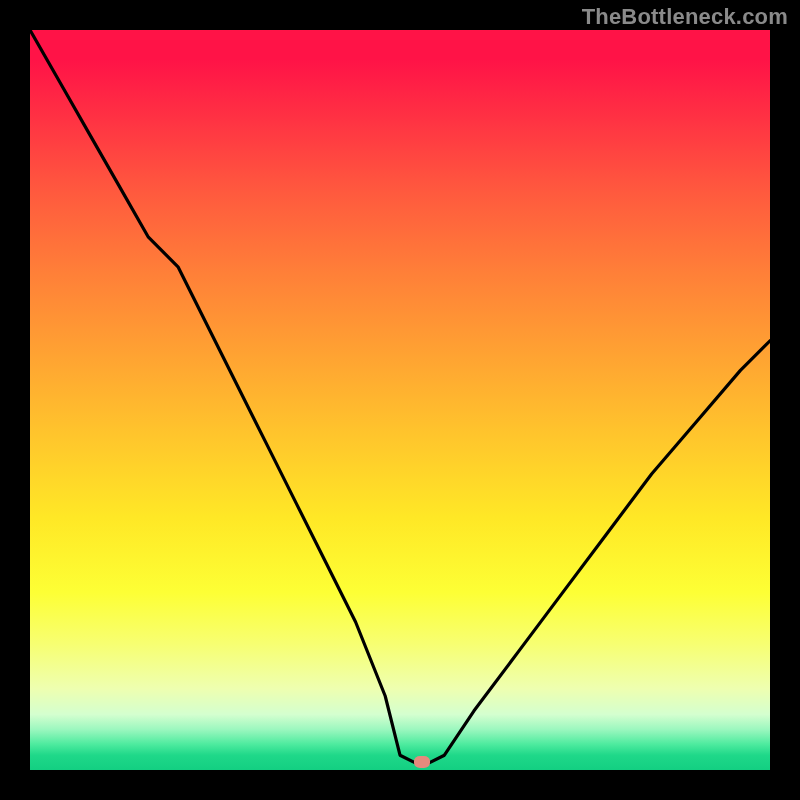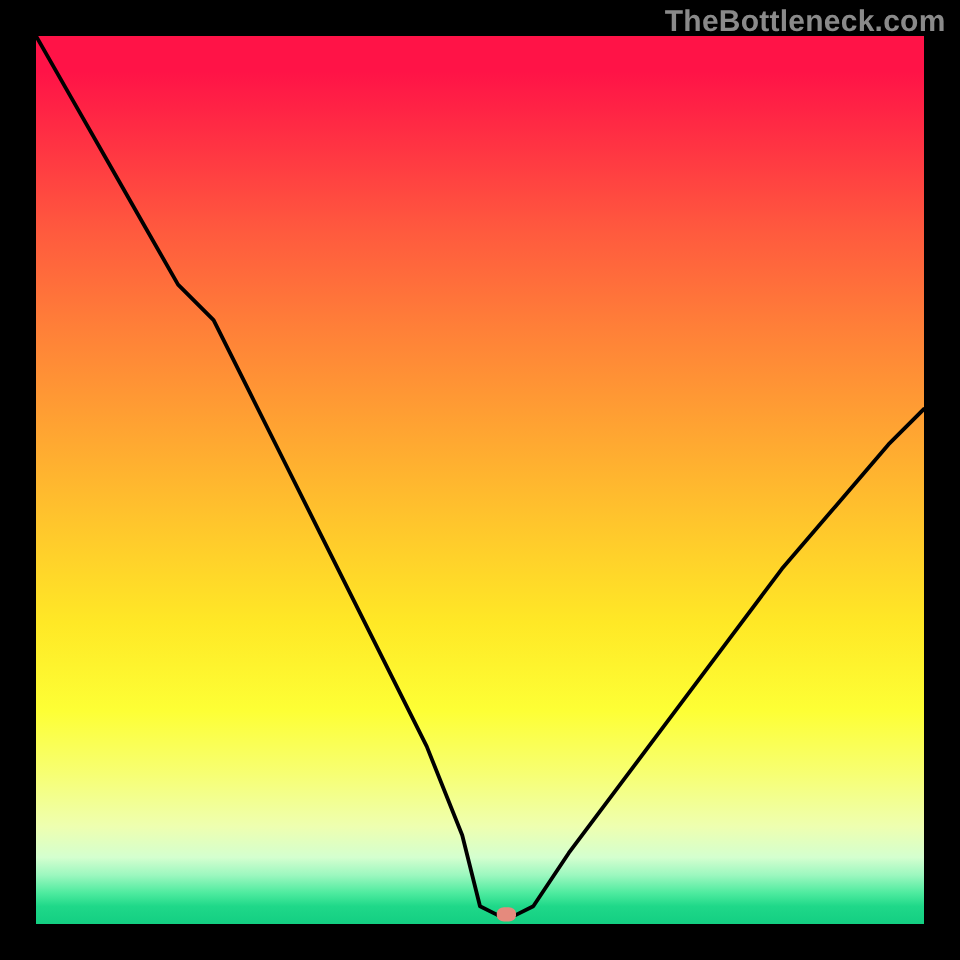--- a/index.html
+++ b/index.html
@@ -14,21 +14,21 @@
   .frame {
     position: relative;
     width: 800px;
     height: 800px;
     background: #000;
   }
   .watermark {
     position: absolute;
     top: 4px;
     right: 12px;
-    font-size: 25px;
+    font-size: 22px;
     font-weight: 600;
     color: #8a8a8a;
     letter-spacing: 0.2px;
     z-index: 10;
   }
   .plot-area {
     position: absolute;
     left: 30px;
     top: 30px;
     width: 740px;

